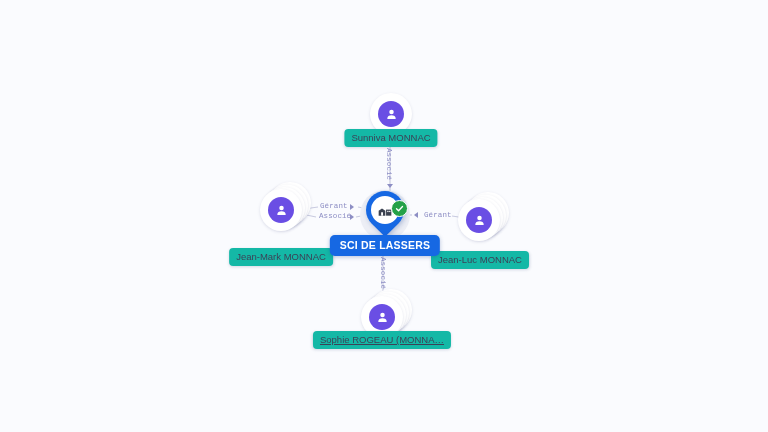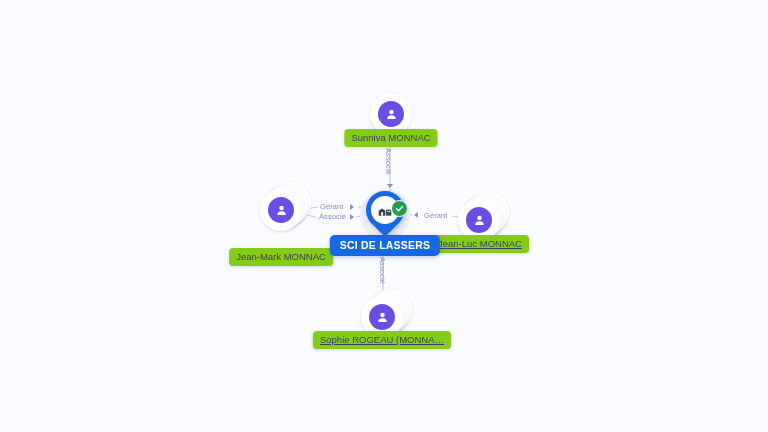--- a/index.html
+++ b/index.html
@@ -32,21 +32,21 @@
   }
 
   
   .edge-label {
     position: absolute;
     font-size: 7.5px;
     color: #8d8ec4;
     white-space: nowrap;
     letter-spacing: .1px;
     line-height: 1;
-    font-family: Liberation Sans, sans-serif;
+    font-family: Liberation Mono, monospace;
   }
   .edge-label.vertical {
     writing-mode: vertical-rl;
     text-orientation: mixed;
   }
   .edge-arrow {
     position: absolute;
     width: 0;
     height: 0;
   }
@@ -108,21 +108,21 @@
     display: flex;
     align-items: center;
     justify-content: center;
   }
   .avatar-circle svg { display: block; }
 
   
   .name-chip {
     position: absolute;
     transform: translateX(-50%);
-    background: #84cc16;
+    background: #14b8a6;
     border-radius: 4px;
     padding: 3px 7px 4px 7px;
     font-size: 9.5px;
     color: #3c4257;
     white-space: nowrap;
     box-shadow: 0 1px 3px rgba(70,80,130,.20);
     letter-spacing: 0;
     font-family: "Liberation Sans", sans-serif;
   }
 
@@ -267,21 +267,21 @@
       <div class="stack-card s1"></div>
       <div class="stack-card s0"></div>
       <div class="avatar-circle">
         <svg width="15" height="15" viewBox="0 0 24 24" fill="#ffffff">
           <circle cx="12" cy="8" r="3.6"></circle>
           <path d="M12 13c-3.9 0-6.6 2.1-6.6 4.4V19h13.2v-1.6C18.6 15.1 15.9 13 12 13z"></path>
         </svg>
       </div>
     </div>
   </div>
-  <div class="name-chip" style="left:480px; top:235px;text-decoration:underline;">Jean-Luc MONNAC</div>
+  <div class="name-chip" style="left:480px; top:251px;">Jean-Luc MONNAC</div>
 
   <div class="person-node" style="left:382px; top:317px;">
     <div class="stack">
       <div class="stack-card s3"></div>
       <div class="stack-card s2"></div>
       <div class="stack-card s1"></div>
       <div class="stack-card s0"></div>
       <div class="avatar-circle">
         <svg width="15" height="15" viewBox="0 0 24 24" fill="#ffffff">
           <circle cx="12" cy="8" r="3.6"></circle>

